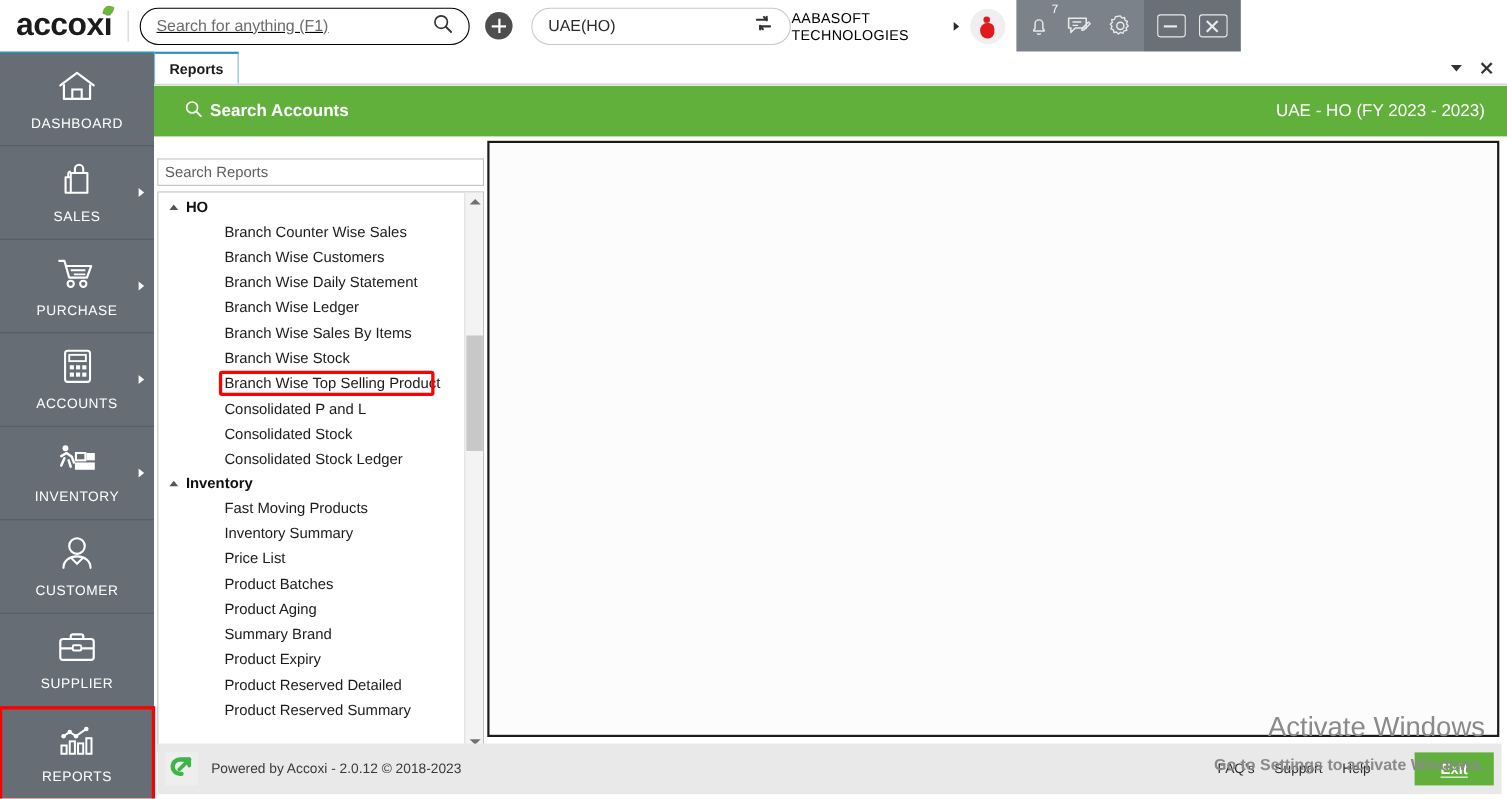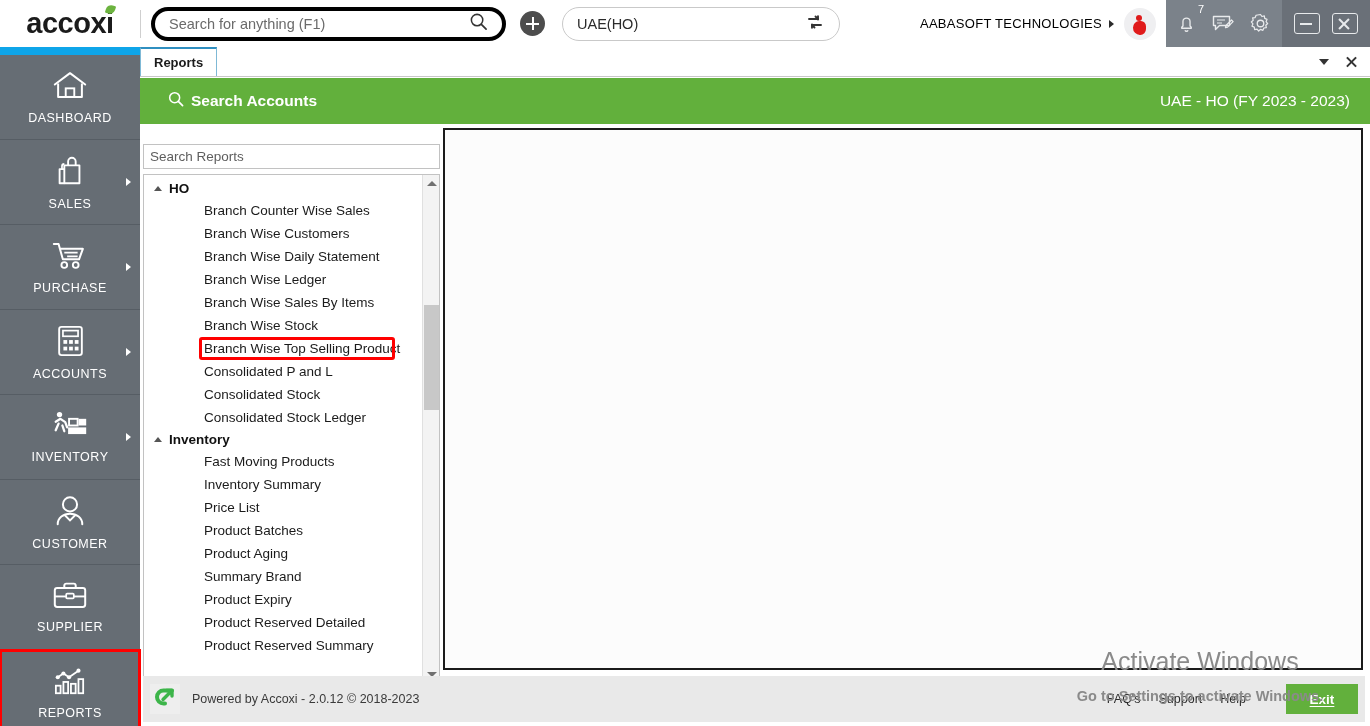--- a/index.html
+++ b/index.html
@@ -5,40 +5,41 @@
   * { box-sizing: border-box; margin: 0; padding: 0; }
   html, body {
     width: 1370px; height: 726px;
     font-family: "Liberation Sans", sans-serif;
     background: #ffffff; overflow: hidden;
   }
   #app { position: relative; width: 1370px; height: 726px; }
 
   
   .topbar {
-    position: absolute; top: 0; left: 0; width: 1370px; height: 47px;
+    position: absolute; top: 0; left: 0; width: 1128px; height: 47px;
     background: #ffffff; display: flex; align-items: center;
   }
   .logo {
     width: 140px; height: 47px; display: flex; align-items: center;
     justify-content: center; font-size: 29px; font-weight: bold;
     letter-spacing: -0.5px; color: #1b1b1b;
   }
   .logo .x-accent { position: relative; display: inline-block; }
   .logo .leaf {
     position: absolute; top: -2px; right: -1px; width: 9px; height: 9px;
     background: #6cb33f; border-radius: 60% 10% 60% 10%;
     transform: rotate(18deg);
   }
   .logo-divider { width: 1px; height: 28px; background: #cfcfcf; margin: 0 4px 0 0; }
 
   .search-wrap {
-    margin-left: 6px; width: 355px; height: 34px; border: 4px solid #000000;
+    margin-left: 6px; width: 355px; height: 34px; border: 1px solid #000000;
     border-radius: 17px; display: flex; align-items: center; padding: 0 14px;
     background: #fff;
+    text-decoration: underline;
   }
   .search-wrap input {
     flex: 1; border: none; outline: none; font-size: 14.5px;
     color: #555; font-family: "Liberation Sans", sans-serif; background: transparent;
   }
   .search-wrap input::placeholder { color: #6b6b6b; }
   .icon-btn-circle {
     width: 25px; height: 25px; border-radius: 50%; background: #4d4d4d;
     margin-left: 14px; position: relative; flex: none; cursor: pointer;
   }
@@ -99,21 +100,21 @@
   .winbtn.close::before, .winbtn.close::after {
     content: ''; position: absolute; left: 4px; top: 8.5px; width: 14px;
     height: 2px; background: #e8eaec;
   }
   .winbtn.close::before { transform: rotate(45deg); }
   .winbtn.close::after { transform: rotate(-45deg); }
 
   
   .sidebar {
     position: absolute; left: 0; top: 47px; width: 140px; height: 679px;
-    background: #666d74; border-top: 8px solid #0ea5e9;
+    background: #666d74; border-top: 1px solid #0ea5e9;
   }
   .side-item {
     height: 85px; border-bottom: 1px solid #565d64; position: relative;
     display: flex; flex-direction: column; align-items: center;
     justify-content: center; cursor: pointer; color: #ffffff;
   }
   .side-item .si-label {
     font-size: 12.5px; letter-spacing: 0.5px; margin-top: 5px;
   }
   .side-item .si-arrow {
@@ -248,21 +249,21 @@
   .f-links span { cursor: pointer; }
   .exit-btn {
     margin-left: 22px; width: 72px; height: 30px; background: #62b03c;
     color: #fff; display: flex; align-items: center; justify-content: center;
     font-size: 13.5px; cursor: pointer; font-weight: bold;
   }
   .exit-btn u { text-underline-offset: 2px; }
 
   
   .watermark {
-    position: absolute; right: 20px; bottom: 22px; text-align: center;
+    position: absolute; right: 20px; bottom: 22px; text-align: right;
     color: #7d7d7d; pointer-events: none; z-index: 20; width: 300px;
   }
   .wm-line1 { font-size: 25px; color: #8a8a8a; line-height: 1.1; }
   .wm-line2 { font-size: 14.5px; color: #8a8a8a; margin-top: 13px; font-weight: bold; }
 </style>
 </head>
 <body>
 
 <div id="app">
 

